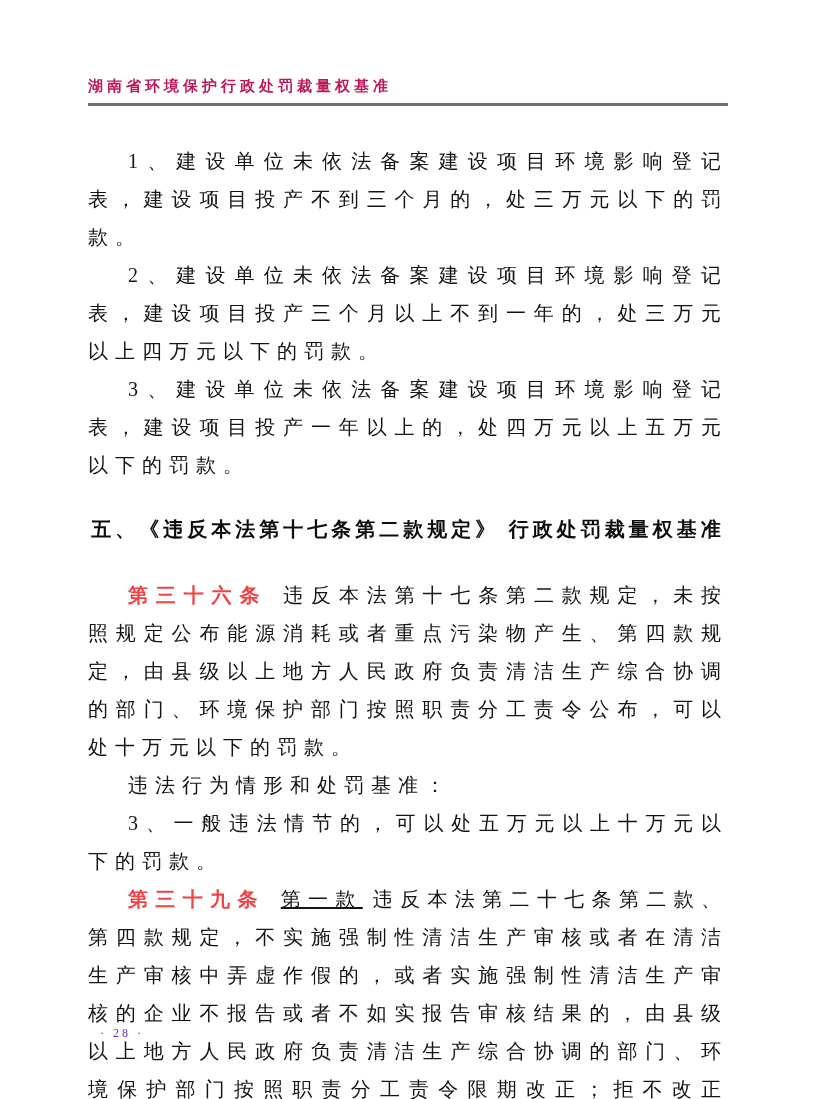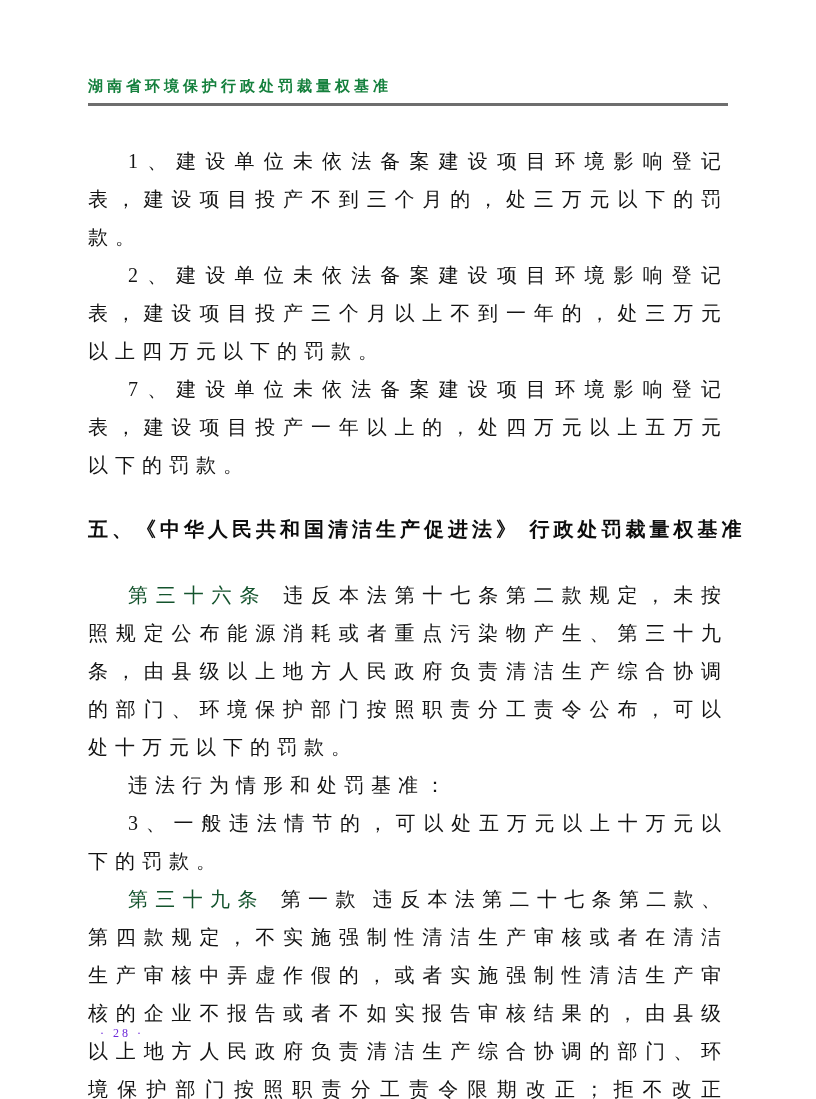--- a/index.html
+++ b/index.html
@@ -18,21 +18,21 @@
     font-family: "Liberation Serif", "DejaVu Serif", serif;
     color: #141414;
   }
   .page-header { margin: 0; }
   .header-title {
     font-family: "Liberation Sans", "DejaVu Sans", sans-serif;
     font-weight: bold;
     font-size: 15px;
     line-height: 20px;
     letter-spacing: 4px;
-    color: #15803d;
+    color: #be185d;
     white-space: nowrap;
   }
   .header-rule {
     height: 3px;
     background: #6e6e6e;
     margin-top: 7px;
   }
   .doc-body {
     margin-top: 36px;
   }
@@ -52,27 +52,28 @@
     font-size: 20px;
     line-height: 38px;
     letter-spacing: 4px;
     text-align: center;
     text-indent: 0;
     white-space: nowrap;
     color: #0d0d0d;
   }
   .article-no {
     font-family: "Liberation Sans", "DejaVu Sans", sans-serif;
-    font-weight: normal;
-    color: #14532d;
+    font-weight: bold;
+    color: #ef4444;
     margin-right: 16px;
     margin-top: 8px;
   }
   .clause-label {
     margin-right: 10px;
+    text-decoration: underline;
   }
   .page-number {
     position: absolute;
     left: 100px;
     top: 1026px;
     font-size: 12px;
     letter-spacing: 3px;
     color: #6d28d9;
     font-family: "Liberation Serif", "DejaVu Serif", serif;
   }
@@ -86,25 +87,25 @@
     <div class="header-title">湖南省环境保护行政处罚裁量权基准</div>
     <div class="header-rule"></div>
   </header>
 
   <main class="doc-body">
 
     <p class="body-para">1、建设单位未依法备案建设项目环境影响登记表，建设项目投产不到三个月的，处三万元以下的罚款。</p>
 
     <p class="body-para">2、建设单位未依法备案建设项目环境影响登记表，建设项目投产三个月以上不到一年的，处三万元以上四万元以下的罚款。</p>
 
-    <p class="body-para">7、建设单位未依法备案建设项目环境影响登记表，建设项目投产一年以上的，处四万元以上五万元以下的罚款。</p>
+    <p class="body-para">3、建设单位未依法备案建设项目环境影响登记表，建设项目投产一年以上的，处四万元以上五万元以下的罚款。</p>
 
-    <h2 class="section-heading">五、《中华人民共和国清洁生产促进法》 行政处罚裁量权基准</h2>
+    <h2 class="section-heading">五、《违反本法第十七条第二款规定》 行政处罚裁量权基准</h2>
 
-    <p class="body-para"><b class="article-no">第三十六条</b><span>违反本法第十七条第二款规定，未按照规定公布能源消耗或者重点污染物产生、第三十九条，由县级以上地方人民政府负责清洁生产综合协调的部门、环境保护部门按照职责分工责令公布，可以处十万元以下的罚款。</span></p>
+    <p class="body-para"><b class="article-no">第三十六条</b><span>违反本法第十七条第二款规定，未按照规定公布能源消耗或者重点污染物产生、第四款规定，由县级以上地方人民政府负责清洁生产综合协调的部门、环境保护部门按照职责分工责令公布，可以处十万元以下的罚款。</span></p>
 
     <p class="body-para">违法行为情形和处罚基准：</p>
 
 
     <p class="body-para">3、一般违法情节的，可以处五万元以上十万元以下的罚款。</p>
 
 
     <p class="body-para"><b class="article-no">第三十九条</b><span class="clause-label">第一款</span><span>违反本法第二十七条第二款、第四款规定，不实施强制性清洁生产审核或者在清洁生产审核中弄虚作假的，或者实施强制性清洁生产审核的企业不报告或者不如实报告审核结果的，由县级以上地方人民政府负责清洁生产综合协调的部门、环境保护部门按照职责分工责令限期改正；拒不改正的，处以五万元以上五十万元以下的罚款。</span></p>
 
   </main>

